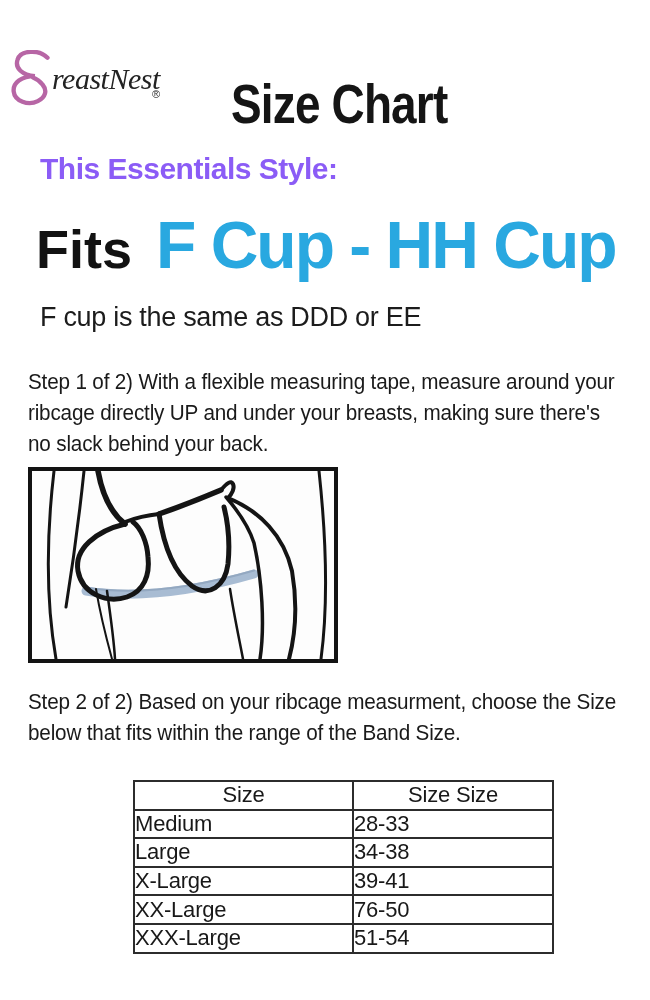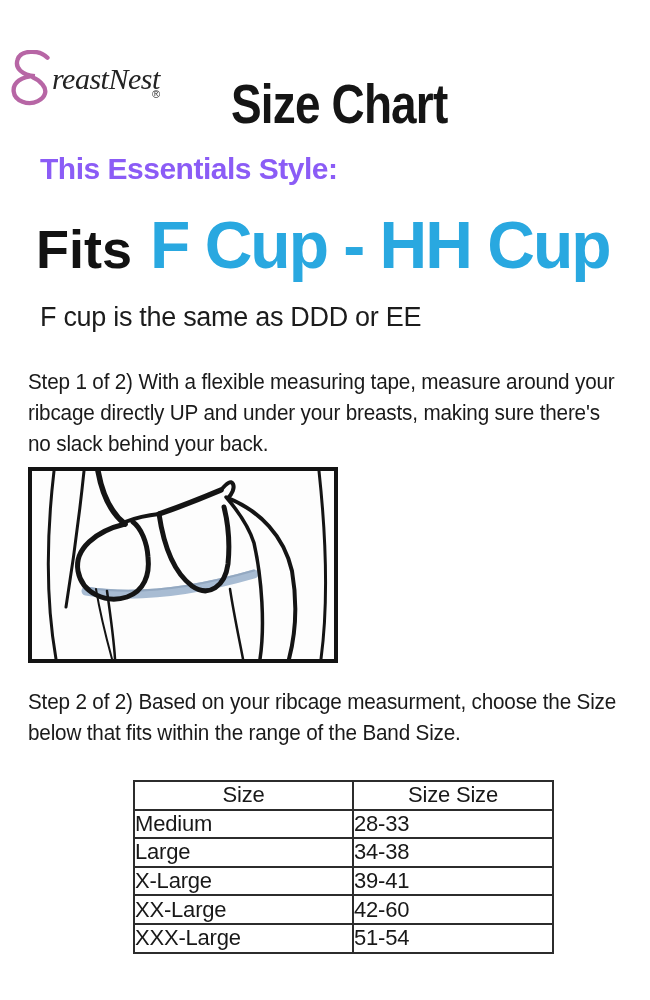--- a/index.html
+++ b/index.html
@@ -22,21 +22,21 @@
     font-size:56px;line-height:1;font-weight:700;letter-spacing:-1px;color:#151515;
     transform:scaleX(0.82);transform-origin:0 0;white-space:nowrap;
   }
   
   .style-intro{
     position:absolute;left:40px;top:152px;
     font-size:30px;font-weight:700;letter-spacing:-0.5px;color:#8b5cf6;white-space:nowrap;
   }
   .fits-line{
     position:absolute;left:36px;top:212px;
-    display:flex;align-items:baseline;gap:18px;line-height:1;white-space:nowrap;
+    display:flex;align-items:baseline;gap:24px;line-height:1;white-space:nowrap;
   }
   .fits-label{font-size:54px;font-weight:700;color:#121212;}
   .cup-range{font-size:66px;font-weight:700;letter-spacing:-2px;color:#29a8e0;text-align:center;}
   .cup-note{
     position:absolute;left:40px;top:302px;
     font-size:27px;font-weight:400;letter-spacing:-0.3px;color:#1c1c1c;white-space:nowrap;
   }
   
   .step{
     position:absolute;left:28px;
@@ -141,21 +141,21 @@
       <tr>
         <td>Large</td>
         <td>34-38</td>
       </tr>
       <tr>
         <td>X-Large</td>
         <td>39-41</td>
       </tr>
       <tr>
         <td>XX-Large</td>
-        <td>42-60</td>
+        <td>76-50</td>
       </tr>
       <tr>
         <td>XXX-Large</td>
         <td>51-54</td>
       </tr>
     </tbody>
   </table>
 
 </div>
 

